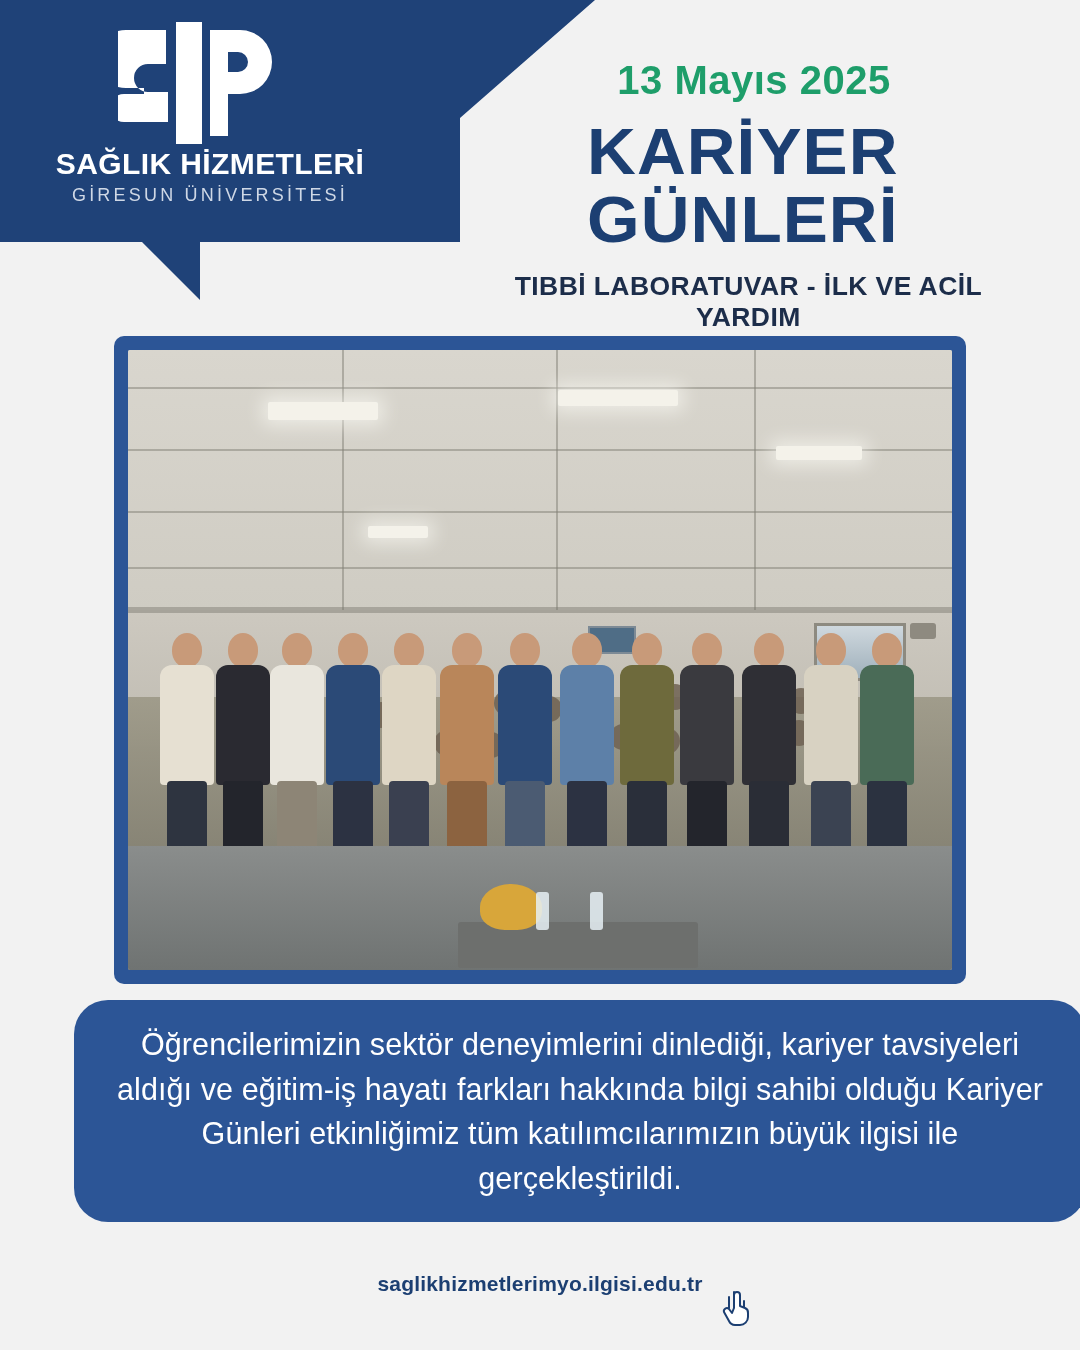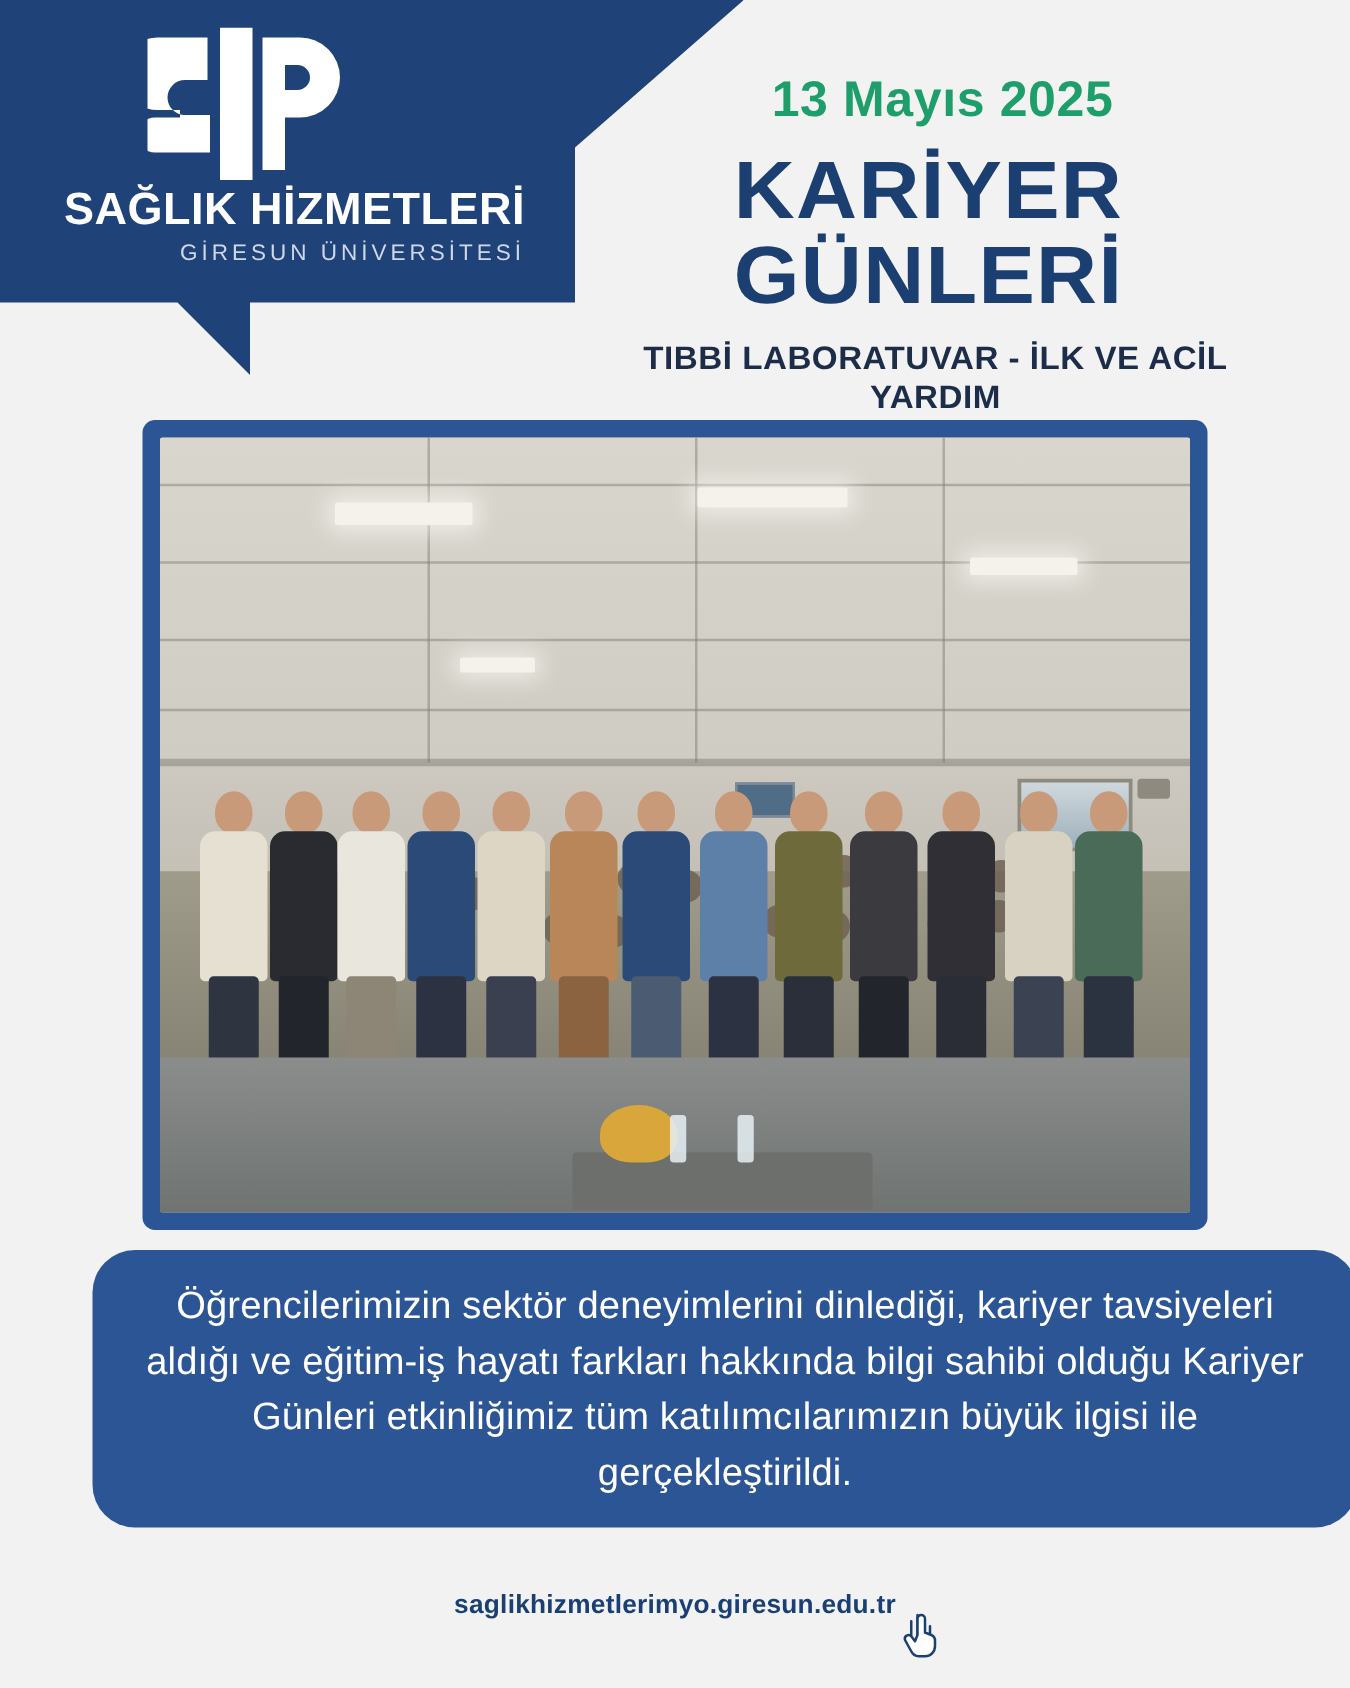--- a/index.html
+++ b/index.html
@@ -45,33 +45,31 @@
 
   .logo-text {
     position: absolute;
     left: 0;
     top: 148px;
     width: 420px;
     text-align: center;
     color: #ffffff;
   }
   .logo-line1, .logo-line2 {
-    font-size: 36px;
+    font-size: 30px;
     font-weight: bold;
     letter-spacing: 0.4px;
     line-height: 1.08;
-    text-align: right;
   }
   .logo-line3 {
     font-size: 18px;
     font-weight: normal;
     letter-spacing: 3.2px;
     color: #cfd8e6;
     margin-top: 5px;
-    text-align: right;
   }
 
   .header-right {
     position: absolute;
     right: 46px;
     top: 60px;
     width: 560px;
     text-align: center;
   }
   .event-date {
@@ -387,21 +385,21 @@
     <div class="ph-table"></div>
     <div class="ph-flowers"></div>
     <div class="ph-bottle" style="left:408px;"></div>
     <div class="ph-bottle" style="left:462px;"></div>
   </div>
 </div>
 
 <div class="caption">Öğrencilerimizin sektör deneyimlerini dinlediği, kariyer tavsiyeleri aldığı ve eğitim-iş hayatı farkları hakkında bilgi sahibi olduğu Kariyer Günleri etkinliğimiz tüm katılımcılarımızın büyük ilgisi ile gerçekleştirildi.</div>
 
 <div class="footer">
-  <span class="footer-url">saglikhizmetlerimyo.giresun.edu.tr</span>
+  <span class="footer-url">saglikhizmetlerimyo.ilgisi.edu.tr</span>
 </div>
 
 <div class="cursor-icon">
   <svg width="34" height="40" viewBox="0 0 34 40" xmlns="http://www.w3.org/2000/svg">
     <path d="M12 4 v16 M7 9 v11 M17 9 v11 M22 13 v8" stroke="#1c3f72" stroke-width="2" fill="none" stroke-linecap="round"></path>
     <path d="M12 20 v-13 a3 3 0 0 1 6 0 v11 l5 2 a5 5 0 0 1 3 5 v4 a8 8 0 0 1 -8 8 h-5 a7 7 0 0 1 -6 -4 l-5 -9 a3 3 0 0 1 5 -3 l3 4 z" fill="#ffffff" stroke="#1c3f72" stroke-width="2" stroke-linejoin="round"></path>
   </svg>
 </div>
 
 </body></html>

